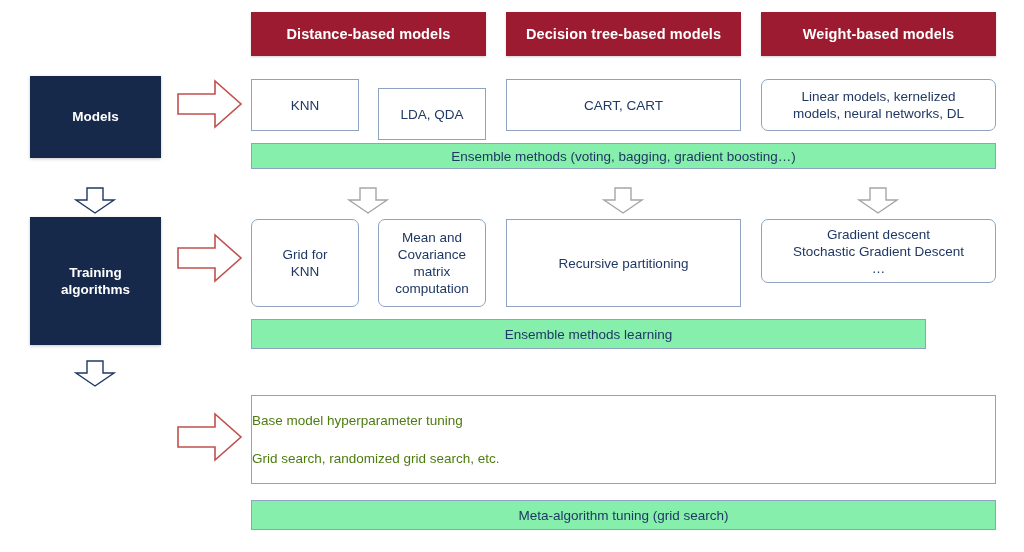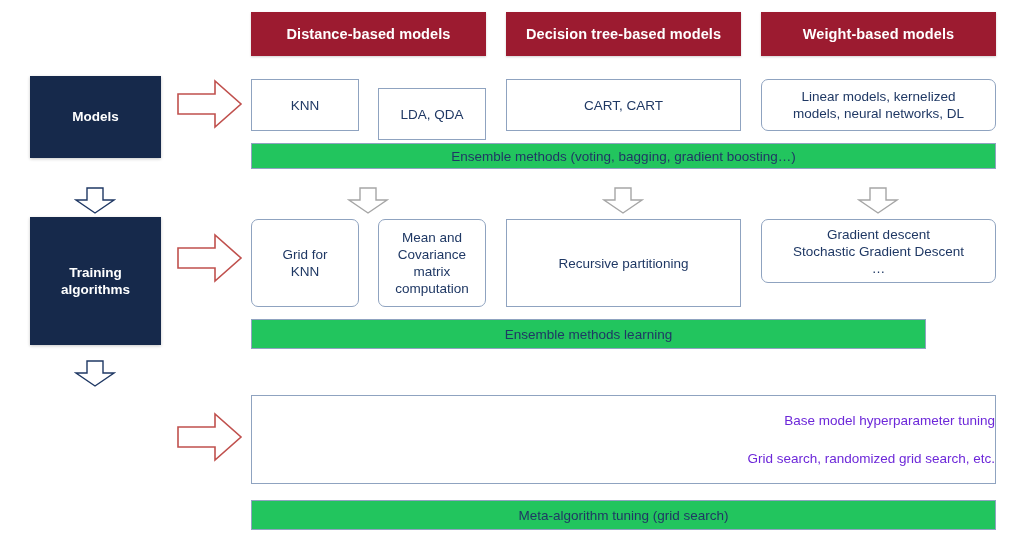--- a/index.html
+++ b/index.html
@@ -59,40 +59,40 @@
     align-items: center;
     justify-content: center;
     text-align: center;
     padding: 3px 6px;
   }
   .wbox.multi { white-space: pre-line; border-radius: 7px; }
 
   
   .bbox {
     position: absolute;
-    background: #22c55e;
+    background: #86efac;
     border: 1px solid #8FA3C0;
     color: #1F3864;
     font-size: 13.5px;
     display: flex;
     align-items: center;
     justify-content: center;
     text-align: center;
   }
 
   
   .tuningbox {
     position: absolute;
     background: #ffffff;
     border: 1px solid #8FA3C0;
-    color: #6d28d9;
+    color: #4d7c0f;
     font-size: 13.5px;
     display: flex;
     flex-direction: column;
-    align-items: flex-end;
+    align-items: flex-start;
     justify-content: center;
     gap: 23px;
     text-align: center;
   }
 
   
   .arrow { position: absolute; }
   .arrow svg { display: block; width: 100%; height: 100%; }
 </style>
 </head>

